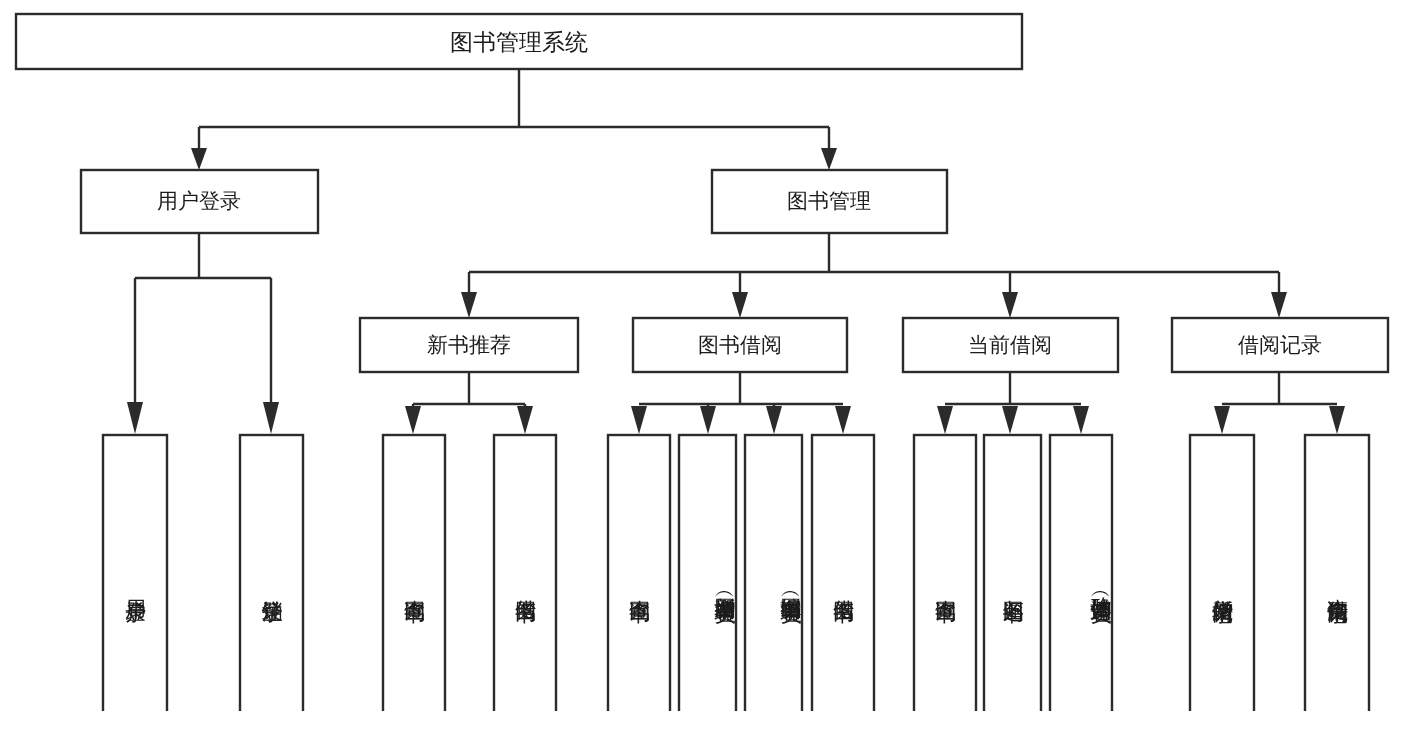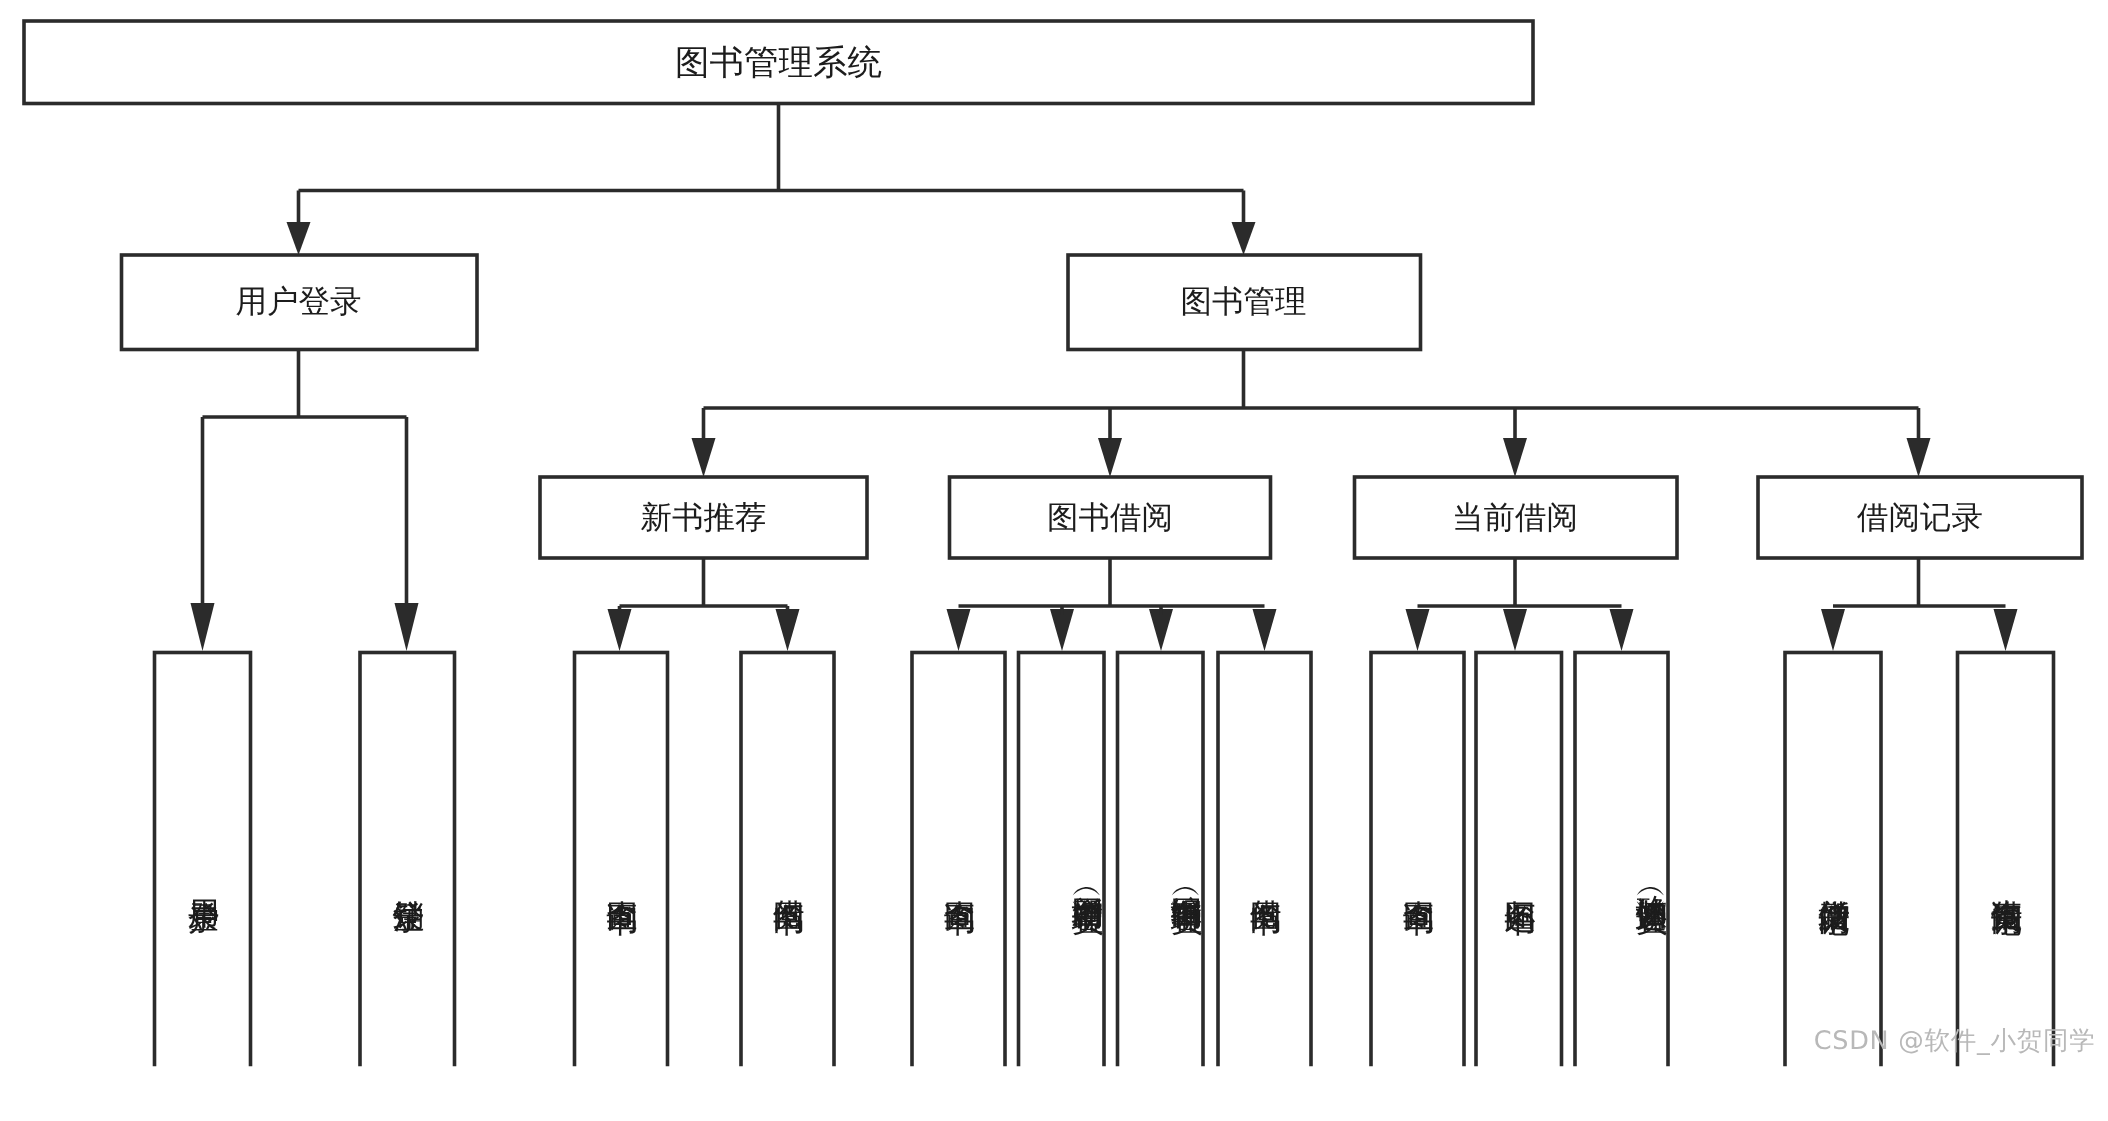--- a/index.html
+++ b/index.html
@@ -199,14 +199,13 @@
   <div class="leaf-label-wrap" style="left:745px; top:435px; width:57px; height:299px; align-items:flex-start;">编辑图书（管理员）</div>
   <div class="leaf-label-wrap" style="left:812px; top:435px; width:62px; height:299px;">借阅图书</div>
 
   <div class="leaf-label-wrap" style="left:914px; top:435px; width:62px; height:299px;">查询图书</div>
   <div class="leaf-label-wrap" style="left:984px; top:435px; width:57px; height:299px;">归还图书</div>
   <div class="leaf-label-wrap" style="left:1050px; top:435px; width:62px; height:299px; align-items:flex-start;">确认归还（管理员）</div>
 
   <div class="leaf-label-wrap" style="left:1190px; top:435px; width:64px; height:299px;">新增借阅记录</div>
   <div class="leaf-label-wrap" style="left:1305px; top:435px; width:64px; height:299px;">查询借阅记录</div>
 
-  <div class="watermark">CSDN @软件_小贺同学</div>
 </div>
 
 </body></html>

